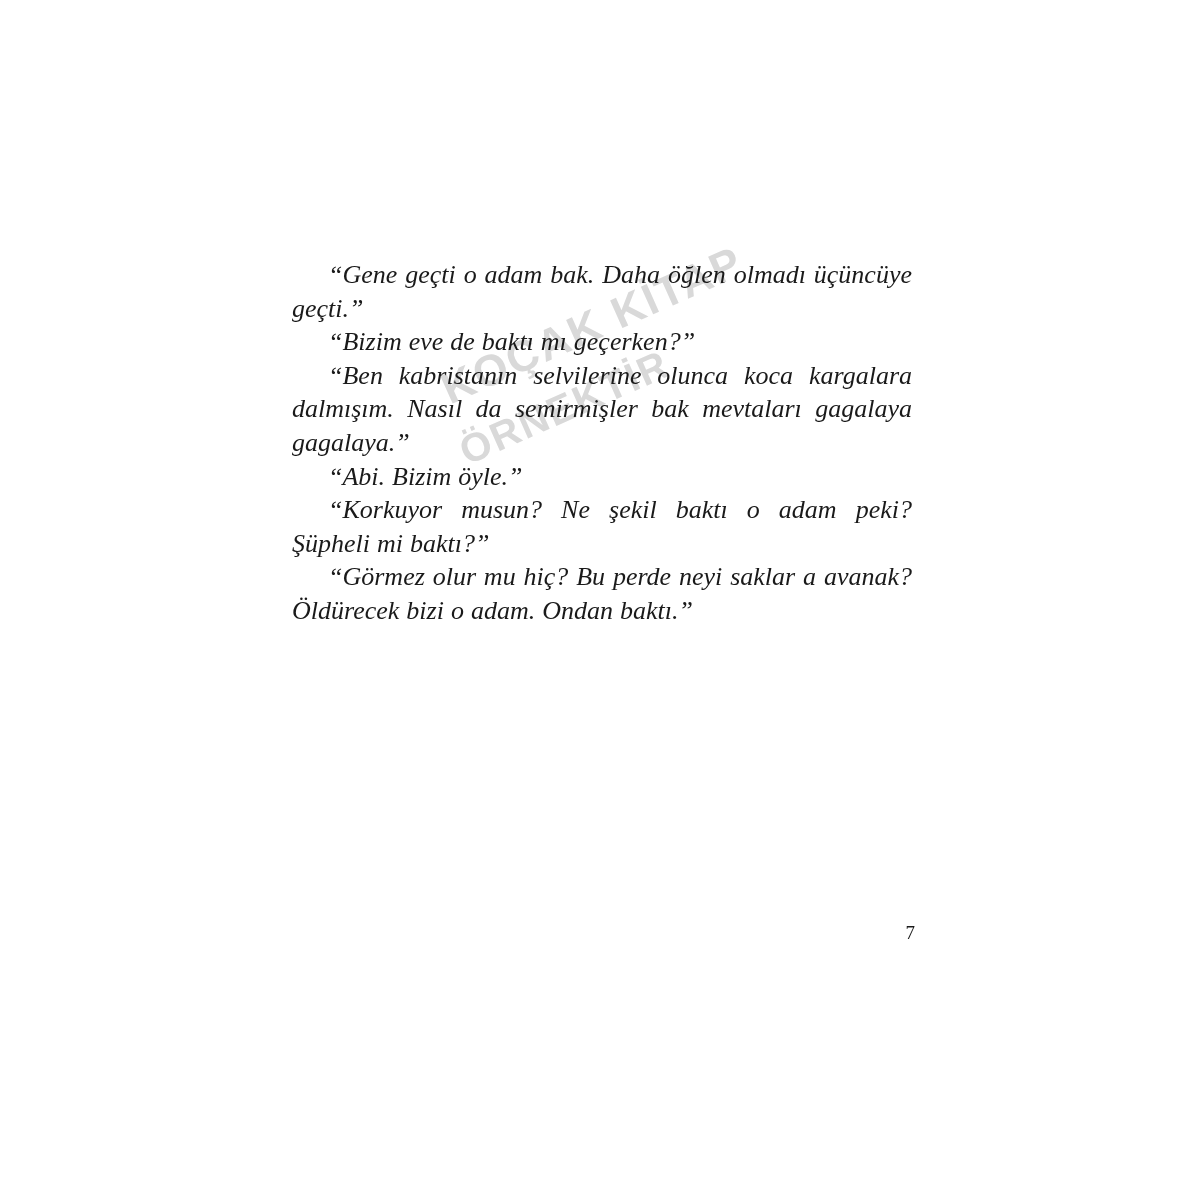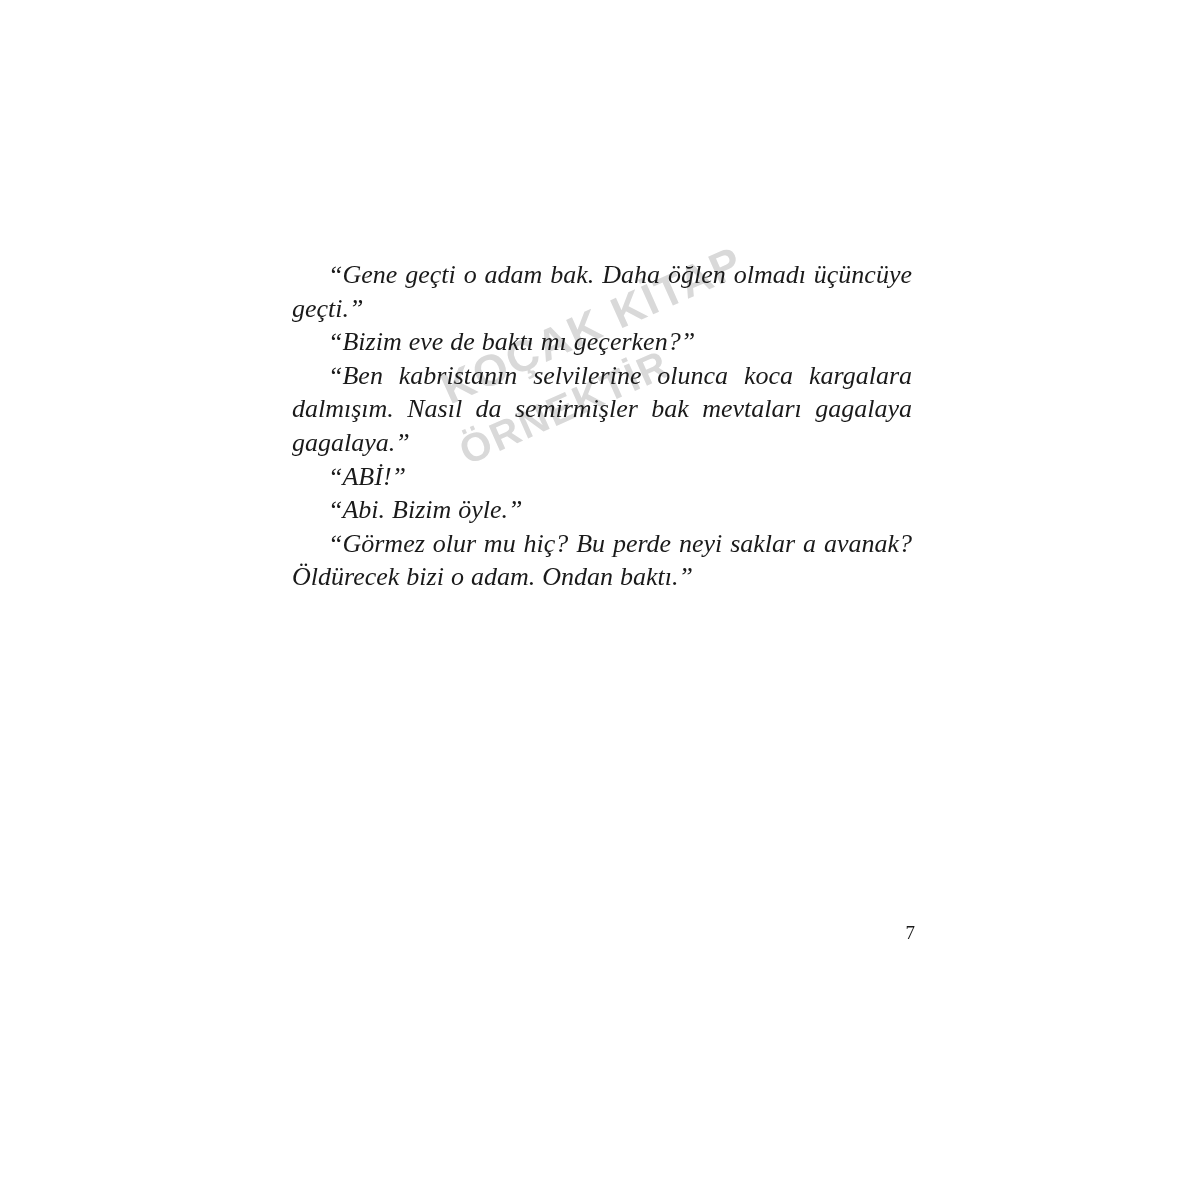--- a/index.html
+++ b/index.html
@@ -83,20 +83,20 @@
 
   <div class="watermark">
     <div class="watermark-line watermark-line-1">KOÇAK KİTAP</div>
     <div class="watermark-line watermark-line-2">ÖRNEKTİR</div>
   </div>
 
   <div class="text-block">
     <p class="para">“Gene geçti o adam bak. Daha öğlen olmadı üçüncüye geçti.”</p>
     <p class="para">“Bizim eve de baktı mı geçerken?”</p>
     <p class="para">“Ben kabristanın selvilerine olunca koca kargalara dalmışım. Nasıl da semirmişler bak mevtaları gagalaya gagalaya.”</p>
-    <p class="para">“ABİ!”</p>
     <p class="para">“Abi. Bizim öyle.”</p>
+    <p class="para">“Korkuyor musun? Ne şekil baktı o adam peki? Şüpheli mi baktı?”</p>
     <p class="para">“Görmez olur mu hiç? Bu perde neyi saklar a avanak? Öldürecek bizi o adam. Ondan baktı.”</p>
   </div>
 
   <div class="page-number">7</div>
 
 </div>
 
 </body></html>

